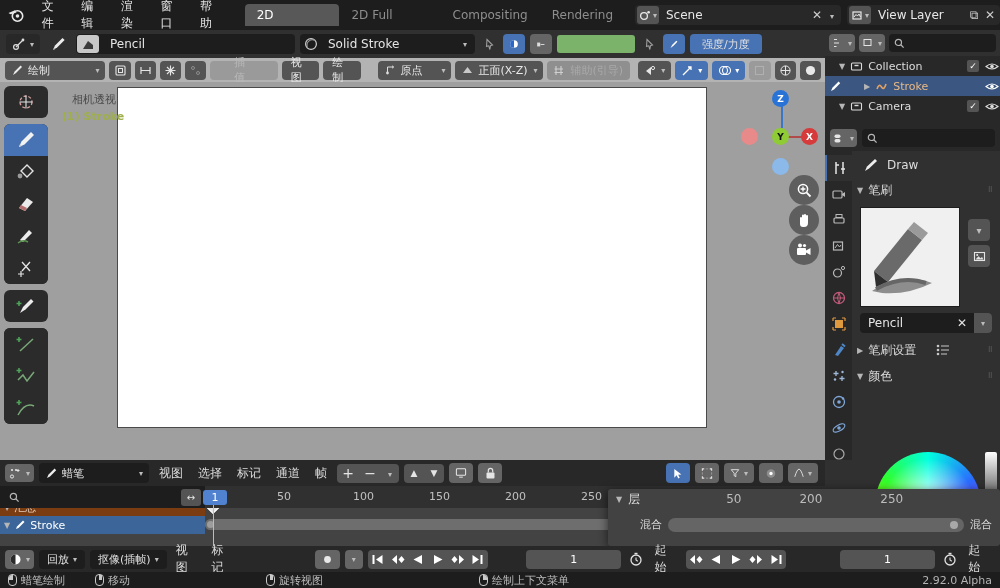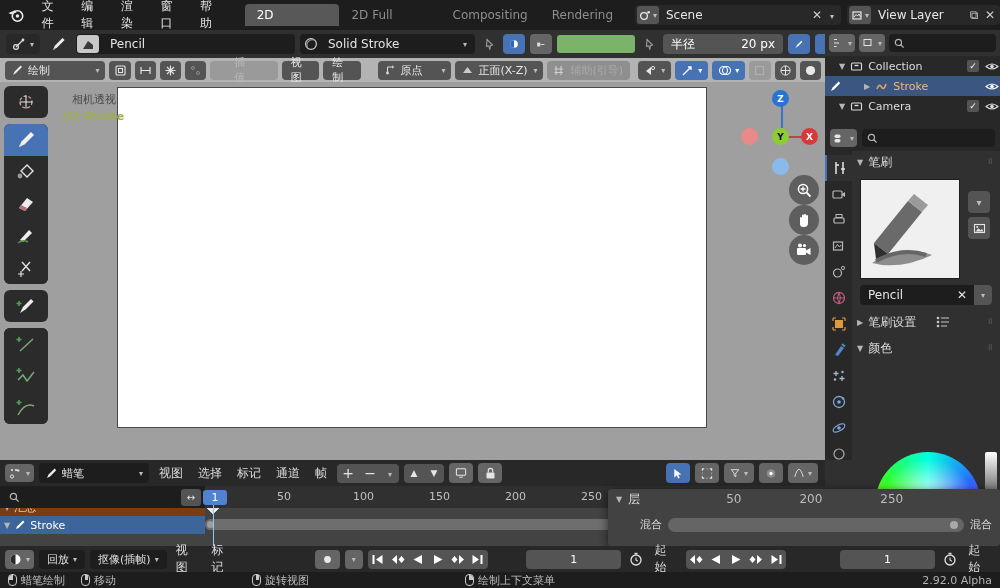--- a/index.html
+++ b/index.html
@@ -365,24 +365,20 @@
           <rect x="1.5" y="4" width="4" height="5" fill="#ddd"></rect>
           <path d="M6 6.5 H11" stroke="#ddd" stroke-width="1.2"></path>
         </svg>
     </div>
     <div class="greenswatch"></div>
     <div style="width:18px;display:flex;justify-content:center;">
       <svg width="13" height="13" viewBox="0 0 13 13">
           <path d="M4 1.5 L9.5 7 L7.5 7.6 L6.8 11.5 L5.8 7.8 L3.5 8.4 Z" fill="none" stroke="#9c9c9c" stroke-width="1.1"></path>
         </svg>
     </div>
-    <div class="numfield" style="width:120px;">
-      <span>半径</span>
-      <span>20 px</span>
-    </div>
     <div class="btn blue" style="width:22px;justify-content:center;">
       <svg width="13" height="13" viewBox="0 0 13 13">
           <path d="M2 11 L4 7 L9.5 1.5 L11 3 L5.5 8.5 Z" fill="#fff"></path>
         </svg>
     </div>
     <div class="btn blue" style="padding:0 12px;">
       <span>强度/力度</span>
     </div>
     <div style="flex:1"></div>
     <div class="btn grey" style="width:32px;justify-content:center;">
@@ -782,20 +778,26 @@
         </svg>
     </div>
     <div class="ptab">
       <svg width="16" height="16" viewBox="0 0 16 16">
           <circle cx="8" cy="8" r="5" fill="none" stroke="#a9a9a9" stroke-width="1.2"></circle>
         </svg>
     </div>
   </div>
 
   <div id="props-body">
+    <div class="paneltitle" style="padding-left:10px;gap:8px;height:28px;">
+      <svg width="17" height="17" viewBox="0 0 17 17">
+          <path d="M3 14 L5 9.5 L13 2 L15 4 L7 11.5 Z" fill="#ececec"></path>
+        </svg>
+      <span style="font-size:12px;">Draw</span>
+    </div>
 
     <div class="paneltitle">
       <span class="tri">▼</span>
       <span>笔刷</span>
       <span class="dots">⠿</span>
     </div>
 
     <div class="brushrow">
       <div class="brushprev">
         <svg width="96" height="96" viewBox="0 0 96 96">
@@ -1099,21 +1101,21 @@
         </svg>
     </div>
     <span class="m">起始</span>
   </div>
 
   <div id="status">
     <div class="grp">
       <span class="mouseico l"></span>
       <span>蜡笔绘制</span>
     </div>
-    <div class="grp" style="margin-left:10px;">
+    <div class="grp" style="margin-left:24px;">
       <span class="mouseico m"></span>
       <span>移动</span>
     </div>
     <div class="grp" style="margin-left:130px;align-items:center;">
       <span class="mouseico m"></span>
       <span>旋转视图</span>
     </div>
     <div class="grp" style="margin-left:150px;">
       <span class="mouseico r"></span>
       <span>绘制上下文菜单</span>

